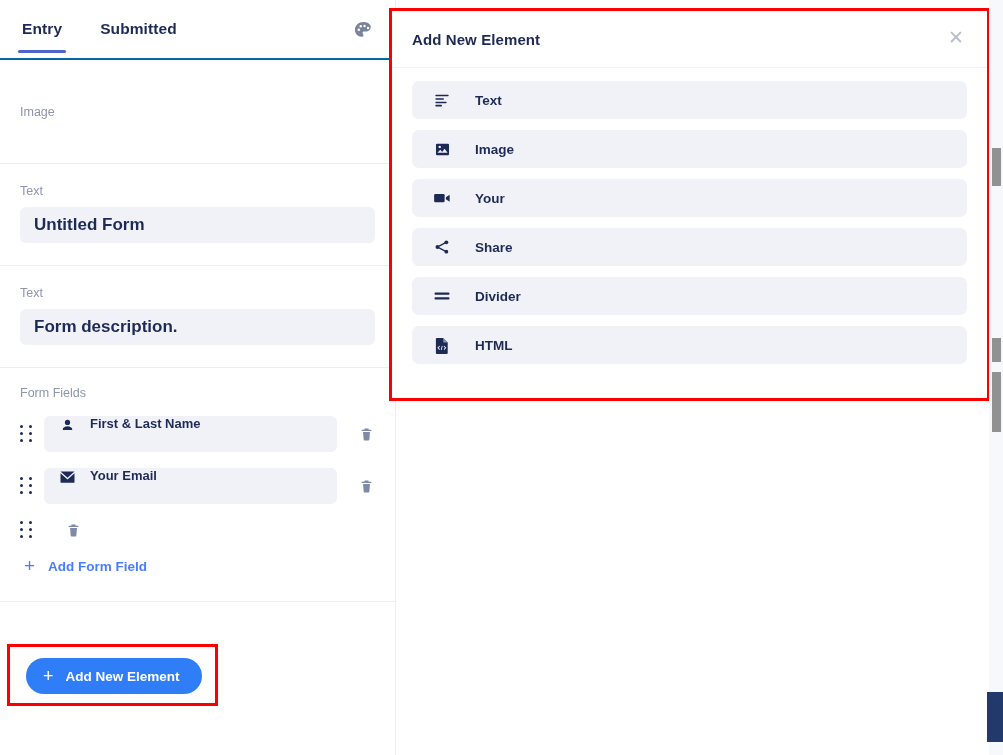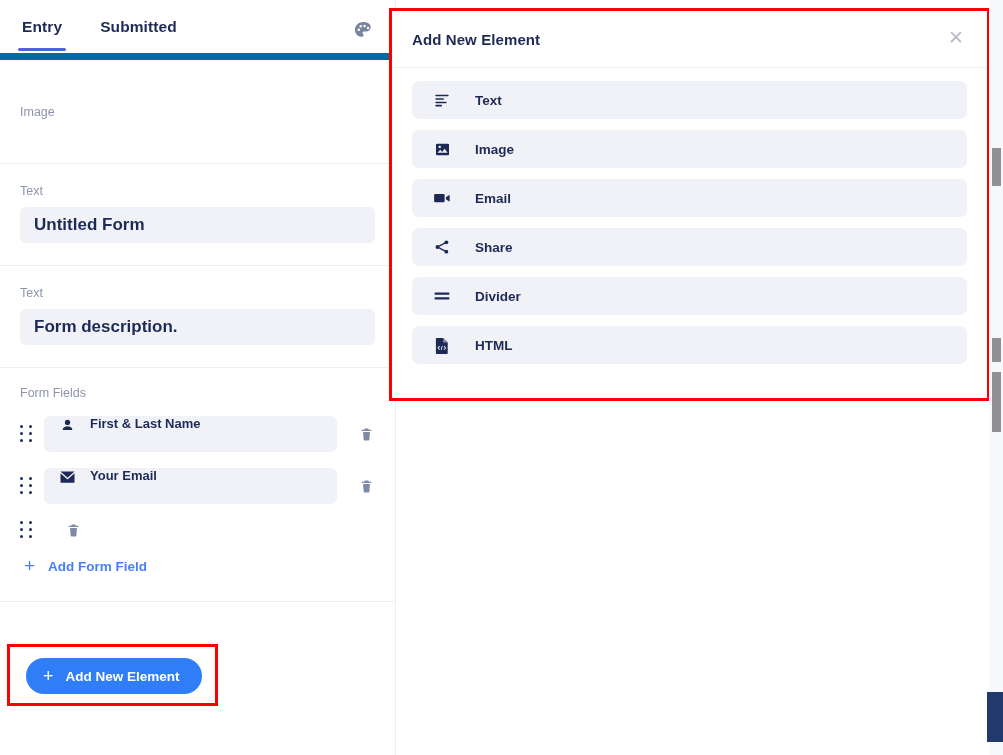--- a/index.html
+++ b/index.html
@@ -22,21 +22,21 @@
     left: 0; top: 0;
     width: 396px; height: 755px;
     background: #ffffff;
     border-right: 1px solid #edeef4;
   }
 
   
   #tabbar {
     position: relative;
     height: 60px;
-    border-bottom: 7px solid #0369a1;
+    border-bottom: 2px solid #0369a1;
     display: flex;
     align-items: center;
     padding: 0 18px;
   }
   .tab {
     position: relative;
     font-size: 15.5px;
     font-weight: bold;
     color: #1e2a56;
     margin-right: 30px;
@@ -473,21 +473,21 @@
         <span class="elem-label">Image</span>
       </div>
 
       <div class="elem-row">
         <span class="elem-icon">
           <svg width="18" height="14" viewBox="0 0 24 18" fill="#1e2a56">
             <rect x="1.5" y="3.6" width="14" height="11" rx="1.6"></rect>
             <path d="M17.2 8.1l5-3.4v9.2l-5-3.4V8.1z"></path>
           </svg>
         </span>
-        <span class="elem-label">Email</span>
+        <span class="elem-label">Your</span>
       </div>
 
       <div class="elem-row">
         <span class="elem-icon">
           <svg width="16" height="16" viewBox="0 0 24 24" fill="none" stroke="#1e2a56" stroke-width="2" stroke-linecap="round">
             <circle cx="18.5" cy="5" r="2.9" fill="#1e2a56" stroke="none"></circle>
             <circle cx="5.2" cy="12" r="2.9" fill="#1e2a56" stroke="none"></circle>
             <circle cx="18.5" cy="19" r="2.9" fill="#1e2a56" stroke="none"></circle>
             <line x1="7.6" y1="10.6" x2="16.1" y2="6.3"></line>
             <line x1="7.6" y1="13.4" x2="16.1" y2="17.7"></line>

